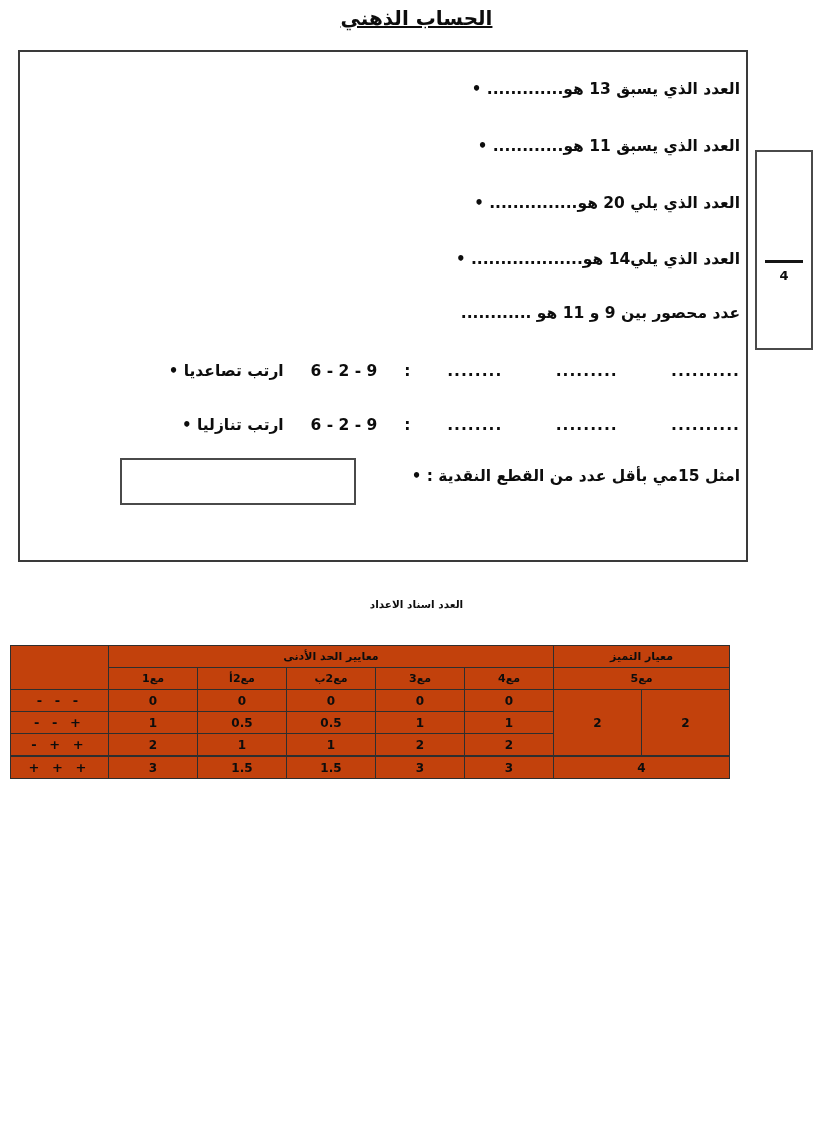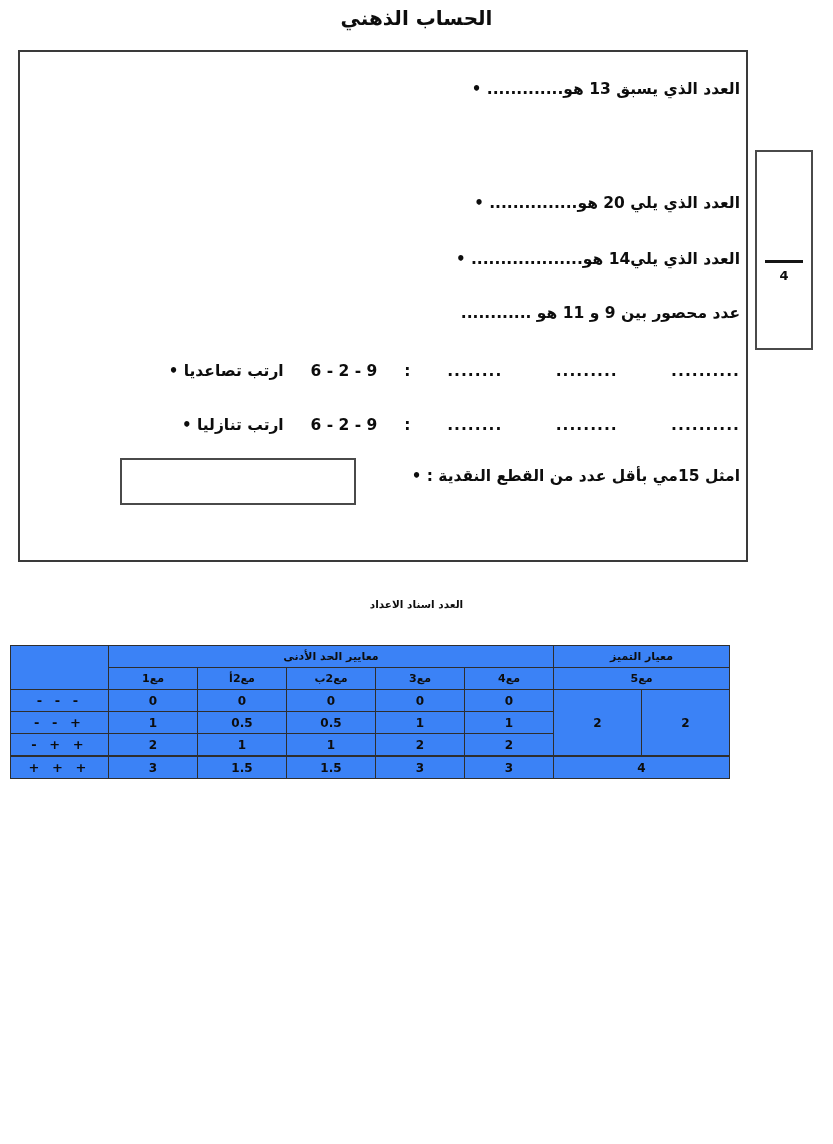--- a/index.html
+++ b/index.html
@@ -21,20 +21,21 @@
   .page-title {
     position: absolute;
     top: 6px;
     left: 0;
     width: 833px;
     text-align: center;
     font-size: 20px;
     font-weight: 700;
     letter-spacing: 0.5px;
     direction: rtl;
+    text-decoration: underline;
   }
 
   
   .exercise-frame {
     position: absolute;
     left: 18px;
     top: 50px;
     width: 730px;
     height: 512px;
     border: 2px solid #3a3a3a;
@@ -162,21 +163,21 @@
     font-weight: 700;
     direction: rtl;
   }
   table.grade-table td,
   table.grade-table th {
     border: 1px solid #2e2e2e;
     text-align: center;
     vertical-align: middle;
     padding: 1px 2px;
     height: 19px;
-    background: #3b82f6;
+    background: #c2410c;
     font-weight: 700;
   }
   table.grade-table th { font-size: 11px; }
   .col-sym  { width: 98px; }
   .col-crit { width: 89px; }
   .col-exc  { width: 88px; }
   .blank-cell { border-color: #2e2e2e; }
   .thick-bottom { border-bottom: 2px solid #2e2e2e; }
   .sym-cell { letter-spacing: 4px; font-size: 13px; }
 </style>
@@ -185,20 +186,24 @@
 
 <div class="page-title">الحساب الذهني</div>
 
 <div class="exercise-frame">
 
   <div class="q-item q-r1">
     <span class="q-text">العدد الذي يسبق 13 هو.............</span>
     <span class="bullet">•</span>
   </div>
 
+  <div class="q-item q-r2">
+    <span class="q-text">العدد الذي يسبق  11 هو............</span>
+    <span class="bullet">•</span>
+  </div>
 
   <div class="q-item q-r3">
     <span class="q-text">العدد الذي يلي 20 هو...............</span>
     <span class="bullet">•</span>
   </div>
 
   <div class="q-item q-r4">
     <span class="q-text">العدد الذي يلي14 هو...................</span>
     <span class="bullet">•</span>
   </div>

